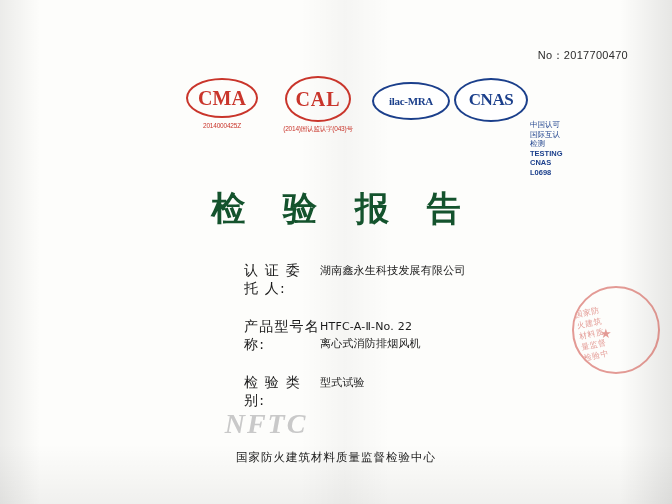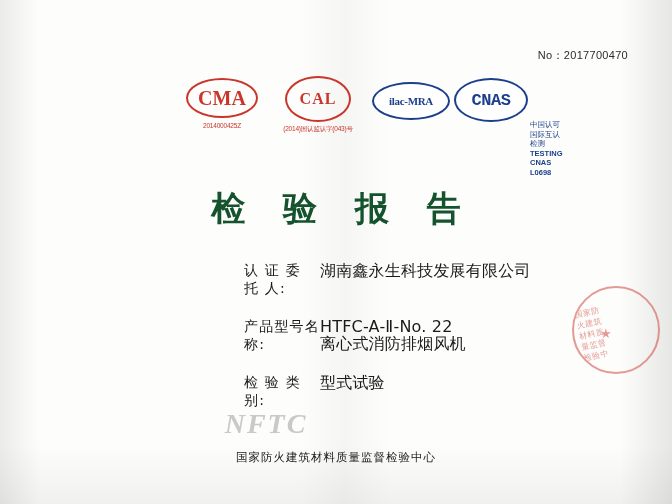--- a/index.html
+++ b/index.html
@@ -97,21 +97,21 @@
     position: relative;
     width: 62px; height: 42px;
     margin: 0 auto;
     border: 2.5px solid #c9352b;
     border-radius: 50%;
     display: flex; align-items: center; justify-content: center;
   }
   .logo-cal .ring .txt {
     color: #c9352b;
     font-weight: bold;
-    font-size: 16px;
+    font-size: 20px;
     font-family: "Liberation Serif", serif;
     letter-spacing: 1px;
   }
   .logo-cal .sub {
     margin-top: 3px;
     font-size: 6.5px;
     color: #c9352b;
     letter-spacing: -0.2px;
   }
 
@@ -144,21 +144,21 @@
     width: 70px; height: 40px;
     border: 2.5px solid #1b3f8b;
     border-radius: 50%;
     display: flex; align-items: center; justify-content: center;
     background: #ffffff;
   }
   .logo-cnas .ell .txt {
     color: #1b3f8b;
     font-weight: bold;
     font-size: 17px;
-    font-family: Liberation Mono, monospace;
+    font-family: Liberation Serif, serif;
     letter-spacing: -0.5px;
   }
 
   .logo-cnas-text {
     position: absolute;
     left: 344px; top: 3px;
     color: #1b3f8b;
     font-size: 7.5px;
     line-height: 9.5px;
     font-weight: bold;
@@ -201,21 +201,21 @@
   .field-label {
     width: 76px;
     flex: 0 0 76px;
     letter-spacing: 1.2px;
     font-family: "DejaVu Sans", sans-serif;
     font-size: 14px;
   }
   .field-value {
     flex: 1;
     font-family: "DejaVu Sans", sans-serif;
-    font-size: 16px;
+    font-size: 11px;
     line-height: 17px;
     letter-spacing: 0.2px;
   }
   .field-value .line2 {
     display: block;
   }
 
   
   .seal {
     position: absolute;

